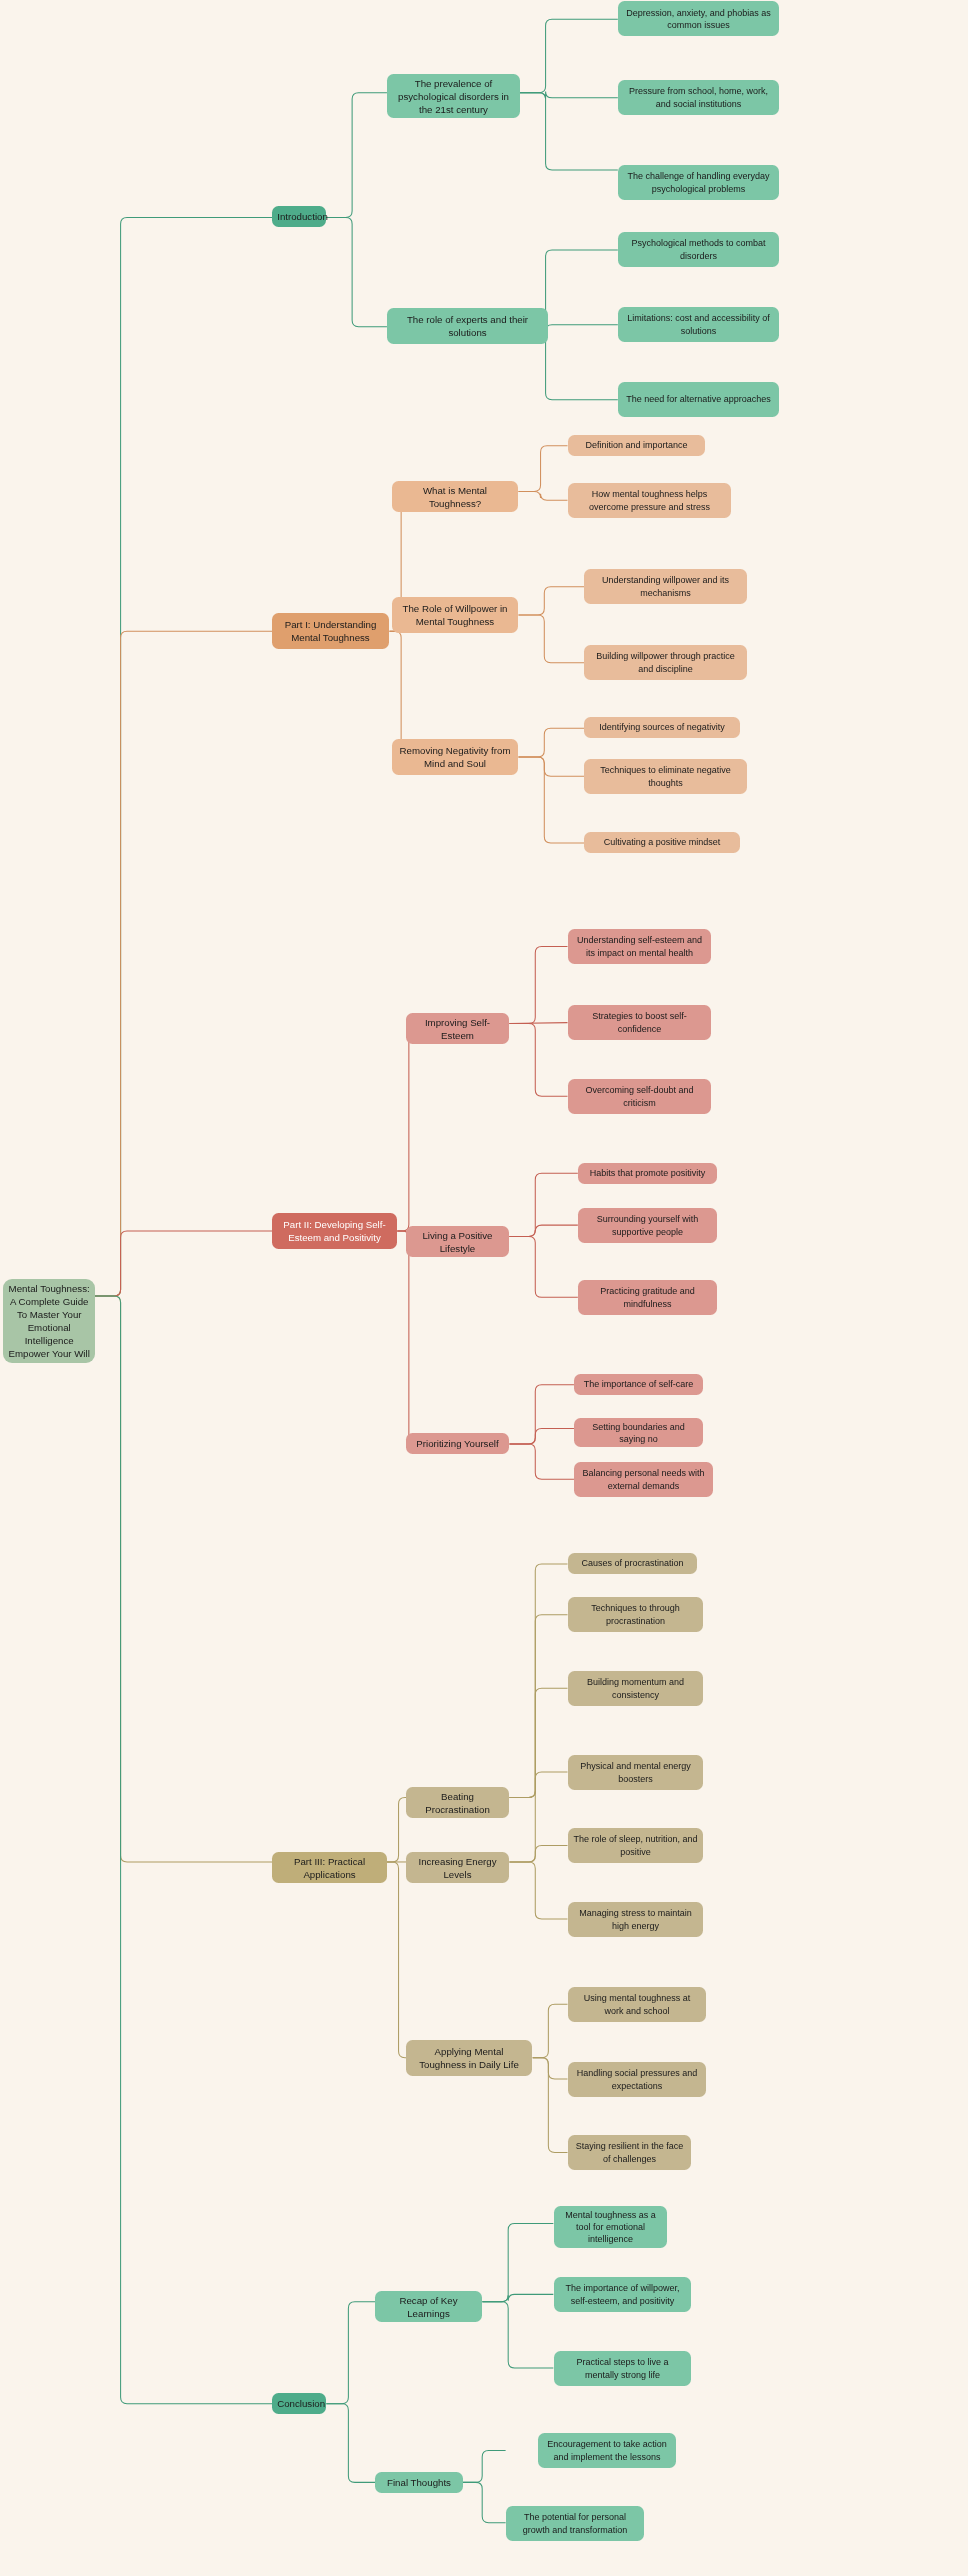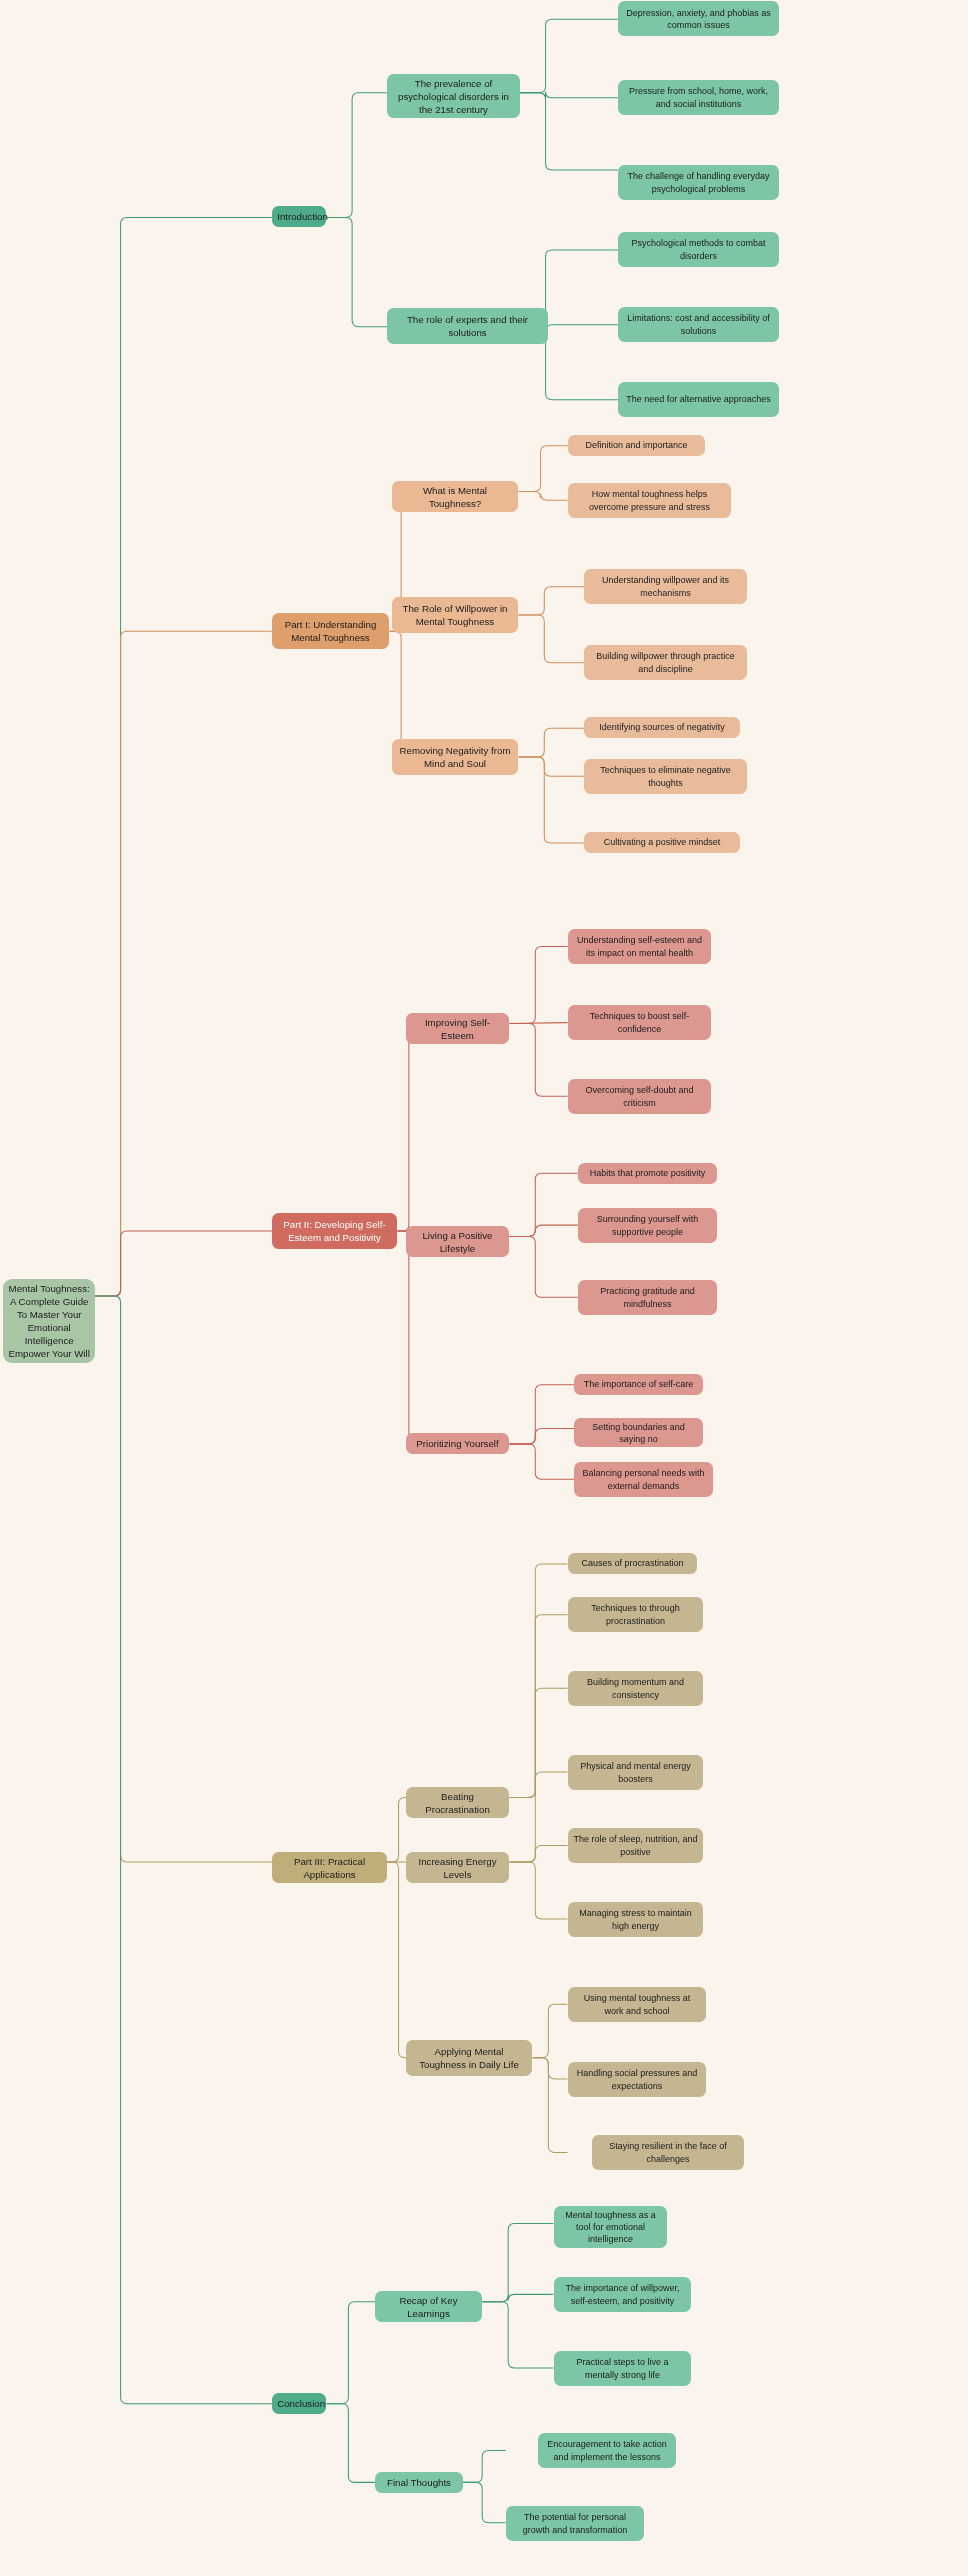--- a/index.html
+++ b/index.html
@@ -142,21 +142,21 @@
       <div class="node n-l1" style="left: 272px; top: 1213px; width: 125px; min-height: 36px; background: rgb(207, 107, 95);">
         <span class="white-text">Part II: Developing Self-Esteem and Positivity</span>
       </div>
       <div class="node n-l2" style="left: 406px; top: 1013px; width: 103px; min-height: 21px; background: rgb(220, 152, 144);">
         <span>Improving Self-Esteem</span>
       </div>
       <div class="node n-l3" style="left: 568px; top: 929px; width: 143px; min-height: 35px; background: rgb(220, 152, 144);">
         <span>Understanding self-esteem and its impact on mental health</span>
       </div>
       <div class="node n-l3" style="left: 568px; top: 1005px; width: 143px; min-height: 35px; background: rgb(220, 152, 144);">
-        <span>Techniques to boost self-confidence</span>
+        <span>Strategies to boost self-confidence</span>
       </div>
       <div class="node n-l3" style="left: 568px; top: 1079px; width: 143px; min-height: 35px; background: rgb(220, 152, 144);">
         <span>Overcoming self-doubt and criticism</span>
       </div>
       <div class="node n-l2" style="left: 406px; top: 1226px; width: 103px; min-height: 21px; background: rgb(220, 152, 144);">
         <span>Living a Positive Lifestyle</span>
       </div>
       <div class="node n-l3" style="left: 578px; top: 1163px; width: 139px; min-height: 21px; background: rgb(220, 152, 144);">
         <span>Habits that promote positivity</span>
       </div>
@@ -207,21 +207,21 @@
       </div>
       <div class="node n-l2" style="left: 406px; top: 2040px; width: 126px; min-height: 36px; background: rgb(196, 182, 144);">
         <span>Applying Mental Toughness in Daily Life</span>
       </div>
       <div class="node n-l3" style="left: 568px; top: 1987px; width: 138px; min-height: 35px; background: rgb(196, 182, 144);">
         <span>Using mental toughness at work and school</span>
       </div>
       <div class="node n-l3" style="left: 568px; top: 2062px; width: 138px; min-height: 35px; background: rgb(196, 182, 144);">
         <span>Handling social pressures and expectations</span>
       </div>
-      <div class="node n-l3" style="left: 568px; top: 2135px; width: 152px; min-height: 35px; background: rgb(196, 182, 144); margin-left: 24px;">
+      <div class="node n-l3" style="left: 568px; top: 2135px; width: 123px; min-height: 35px; background: rgb(196, 182, 144);">
         <span>Staying resilient in the face of challenges</span>
       </div>
       <div class="node n-l1" style="left: 272px; top: 2393px; width: 54px; min-height: 21px; background: rgb(78, 172, 138);">
         <span>Conclusion</span>
       </div>
       <div class="node n-l2" style="left: 375px; top: 2291px; width: 107px; min-height: 21px; background: rgb(124, 198, 166);">
         <span>Recap of Key Learnings</span>
       </div>
       <div class="node n-l3" style="left: 554px; top: 2206px; width: 113px; min-height: 35px; background: rgb(124, 198, 166);">
         <span>Mental toughness as a tool for emotional intelligence</span>

